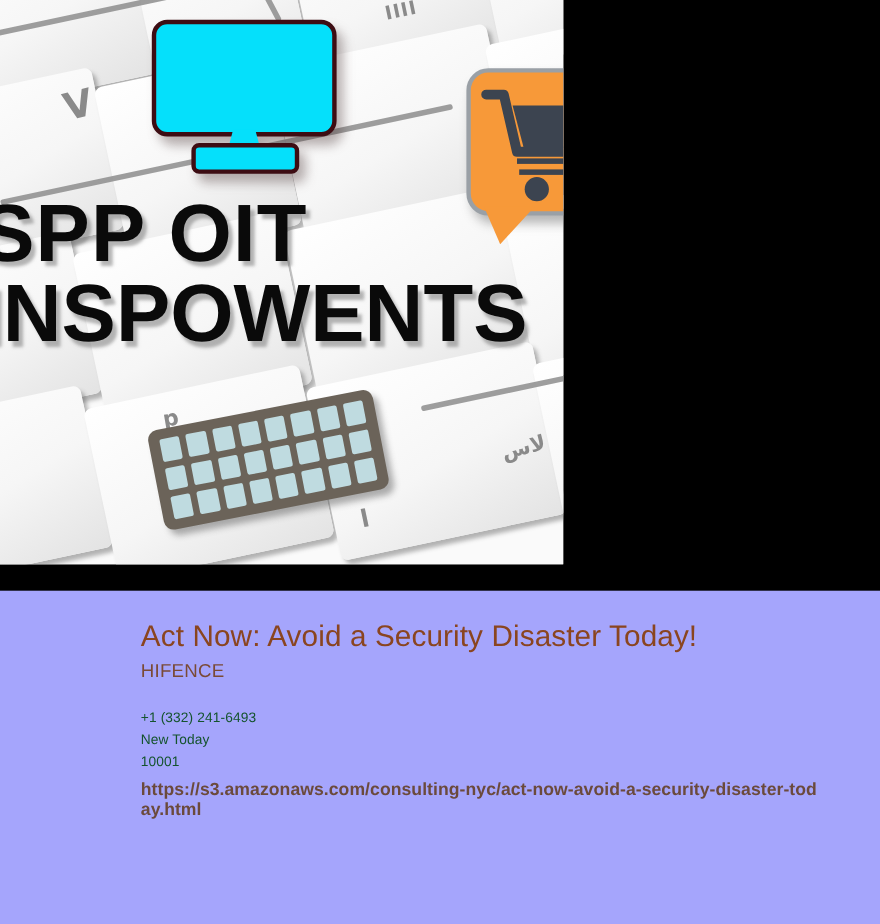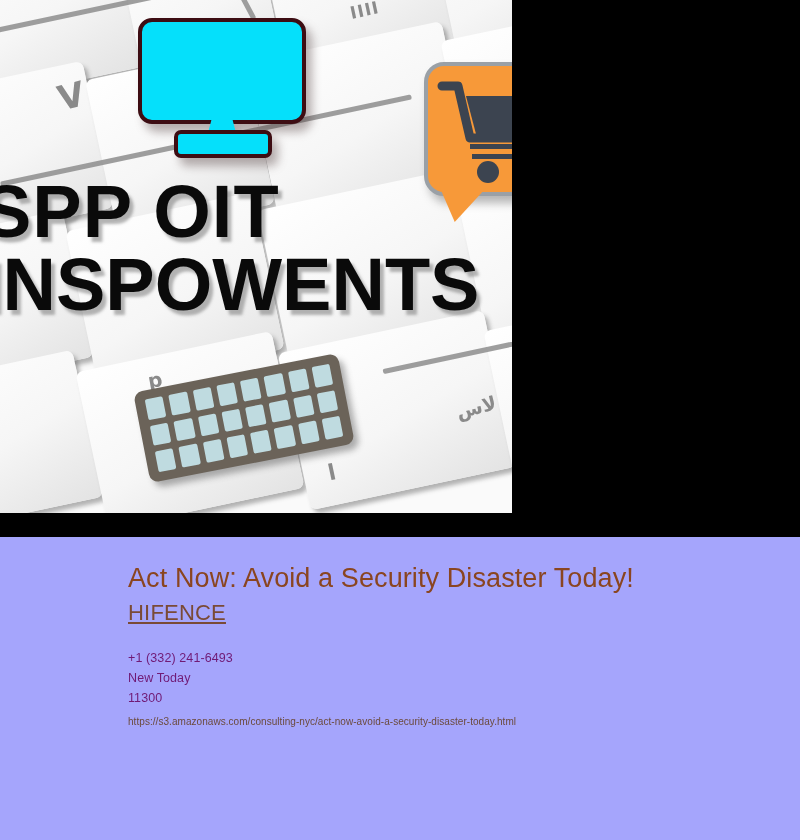--- a/index.html
+++ b/index.html
@@ -195,41 +195,41 @@
   .headline {
     color: #8a4520;
     font-size: 27px;
     font-weight: 400;
     line-height: 1.14;
     margin: 0;
     letter-spacing: .1px;
   }
   .brand {
     color: #7a4a36;
-    font-size: 22px;
+    font-size: 17px;
     font-weight: 400;
     margin: 6px 0 0 0;
     letter-spacing: .2px;
-    text-decoration: underline;
   }
   .contact {
     margin-top: 22px;
   }
   .contact div {
-    color: #701a75;
+    color: #14532d;
     font-size: 12.5px;
     line-height: 20px;
     letter-spacing: .1px;
   }
   .source-url {
     margin-top: 8px;
     color: #6b4a3c;
-    font-size: 10px;
+    font-size: 16px;
     letter-spacing: .05px;
     word-break: break-all;
+    font-weight: bold;
   }
 </style>
 </head>
 <body>
 
 <div class="page">
 
   <div class="hero">
 
     <div class="kbd-bg">
@@ -319,19 +319,19 @@
     </div>
   </div>
 
   <div class="panel">
     <div class="panel-inner">
       <h1 class="headline">Act Now: Avoid a Security Disaster Today!</h1>
       <p class="brand">HIFENCE</p>
       <div class="contact">
         <div>+1 (332) 241-6493</div>
         <div>New Today</div>
-        <div>11300</div>
+        <div>10001</div>
       </div>
       <div class="source-url">https://s3.amazonaws.com/consulting-nyc/act-now-avoid-a-security-disaster-today.html</div>
     </div>
   </div>
 
 </div>
 
 </body></html>

